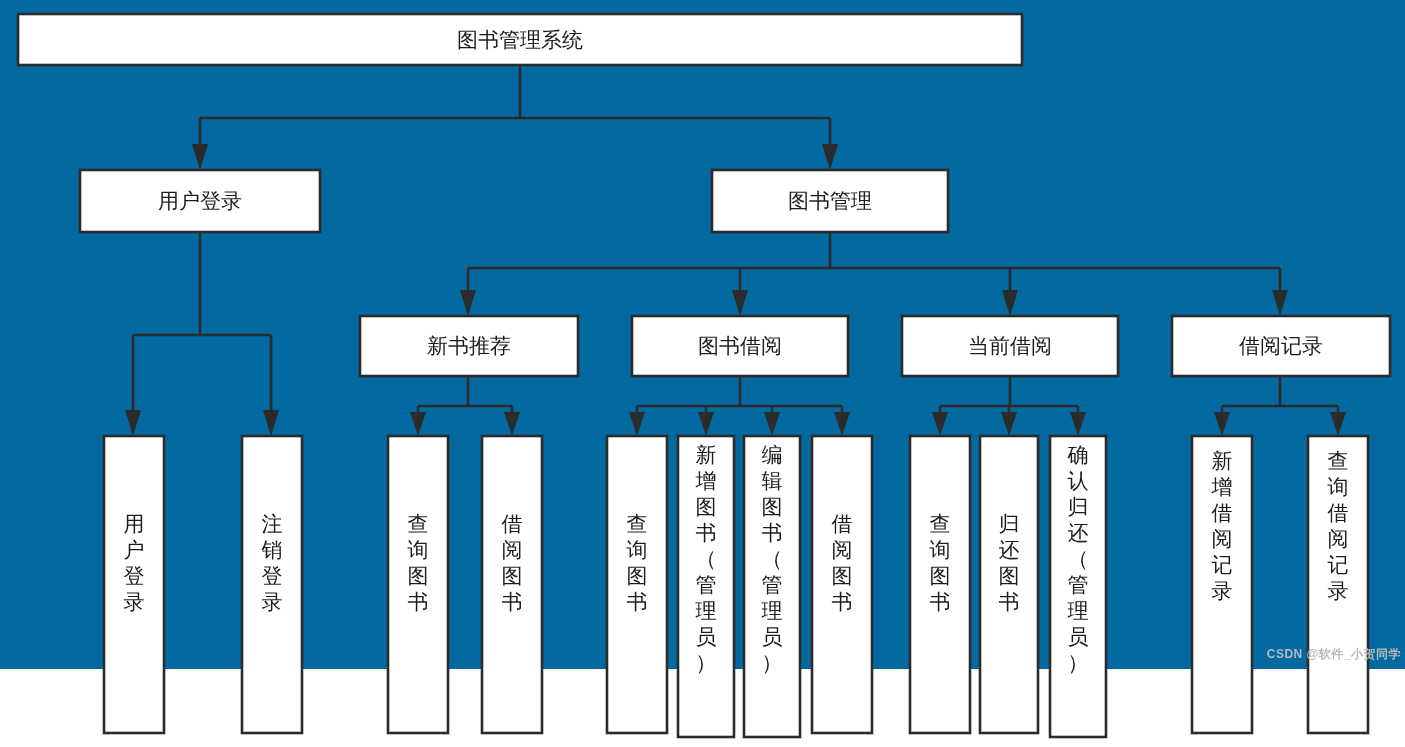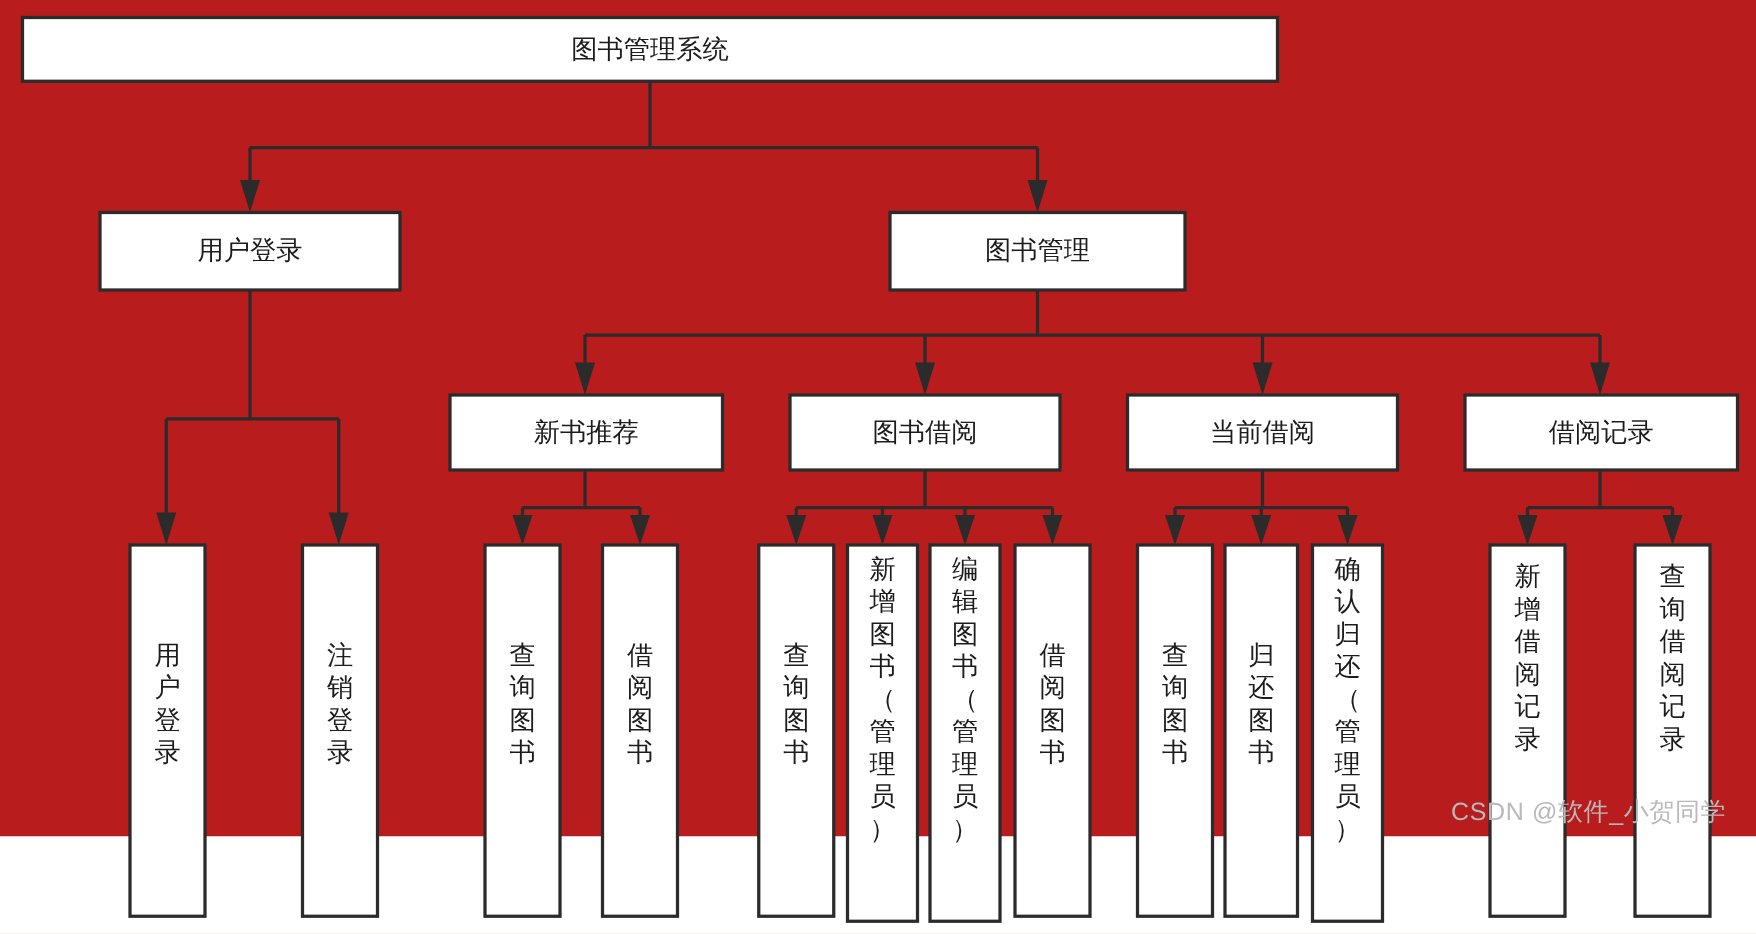--- a/index.html
+++ b/index.html
@@ -10,21 +10,21 @@
   body {
     width: 1405px;
     height: 747px;
     font-family: "Liberation Sans", "DejaVu Sans", sans-serif;
     overflow: hidden;
   }
   #diagram-root {
     position: relative;
     width: 1405px;
     height: 669px;
-    background: #b91c1c;
+    background: #0369a1;
   }
   svg#flow {
     position: absolute;
     left: 0;
     top: 0;
     width: 1405px;
     height: 747px;
     display: block;
   }
   .nodebox {
@@ -50,28 +50,29 @@
     dominant-baseline: middle;
   }
   .vlabel {
     font-family: "Liberation Sans", "DejaVu Sans", sans-serif;
     font-size: 21px;
     fill: #1c1c1c;
     text-anchor: middle;
   }
   .watermark {
     position: absolute;
-    right: 24px;
+    right: 4px;
     bottom: 6px;
     font-family: "Liberation Sans", "DejaVu Sans", sans-serif;
-    font-size: 20px;
+    font-size: 12px;
     color: #b9b9b9;
     letter-spacing: 0.5px;
     white-space: nowrap;
     user-select: none;
+    font-weight: bold;
   }
 </style>
 </head>
 <body>
 
 <div id="diagram-root">
 
   <svg id="flow" viewBox="0 0 1405 747">
 
     <g>

